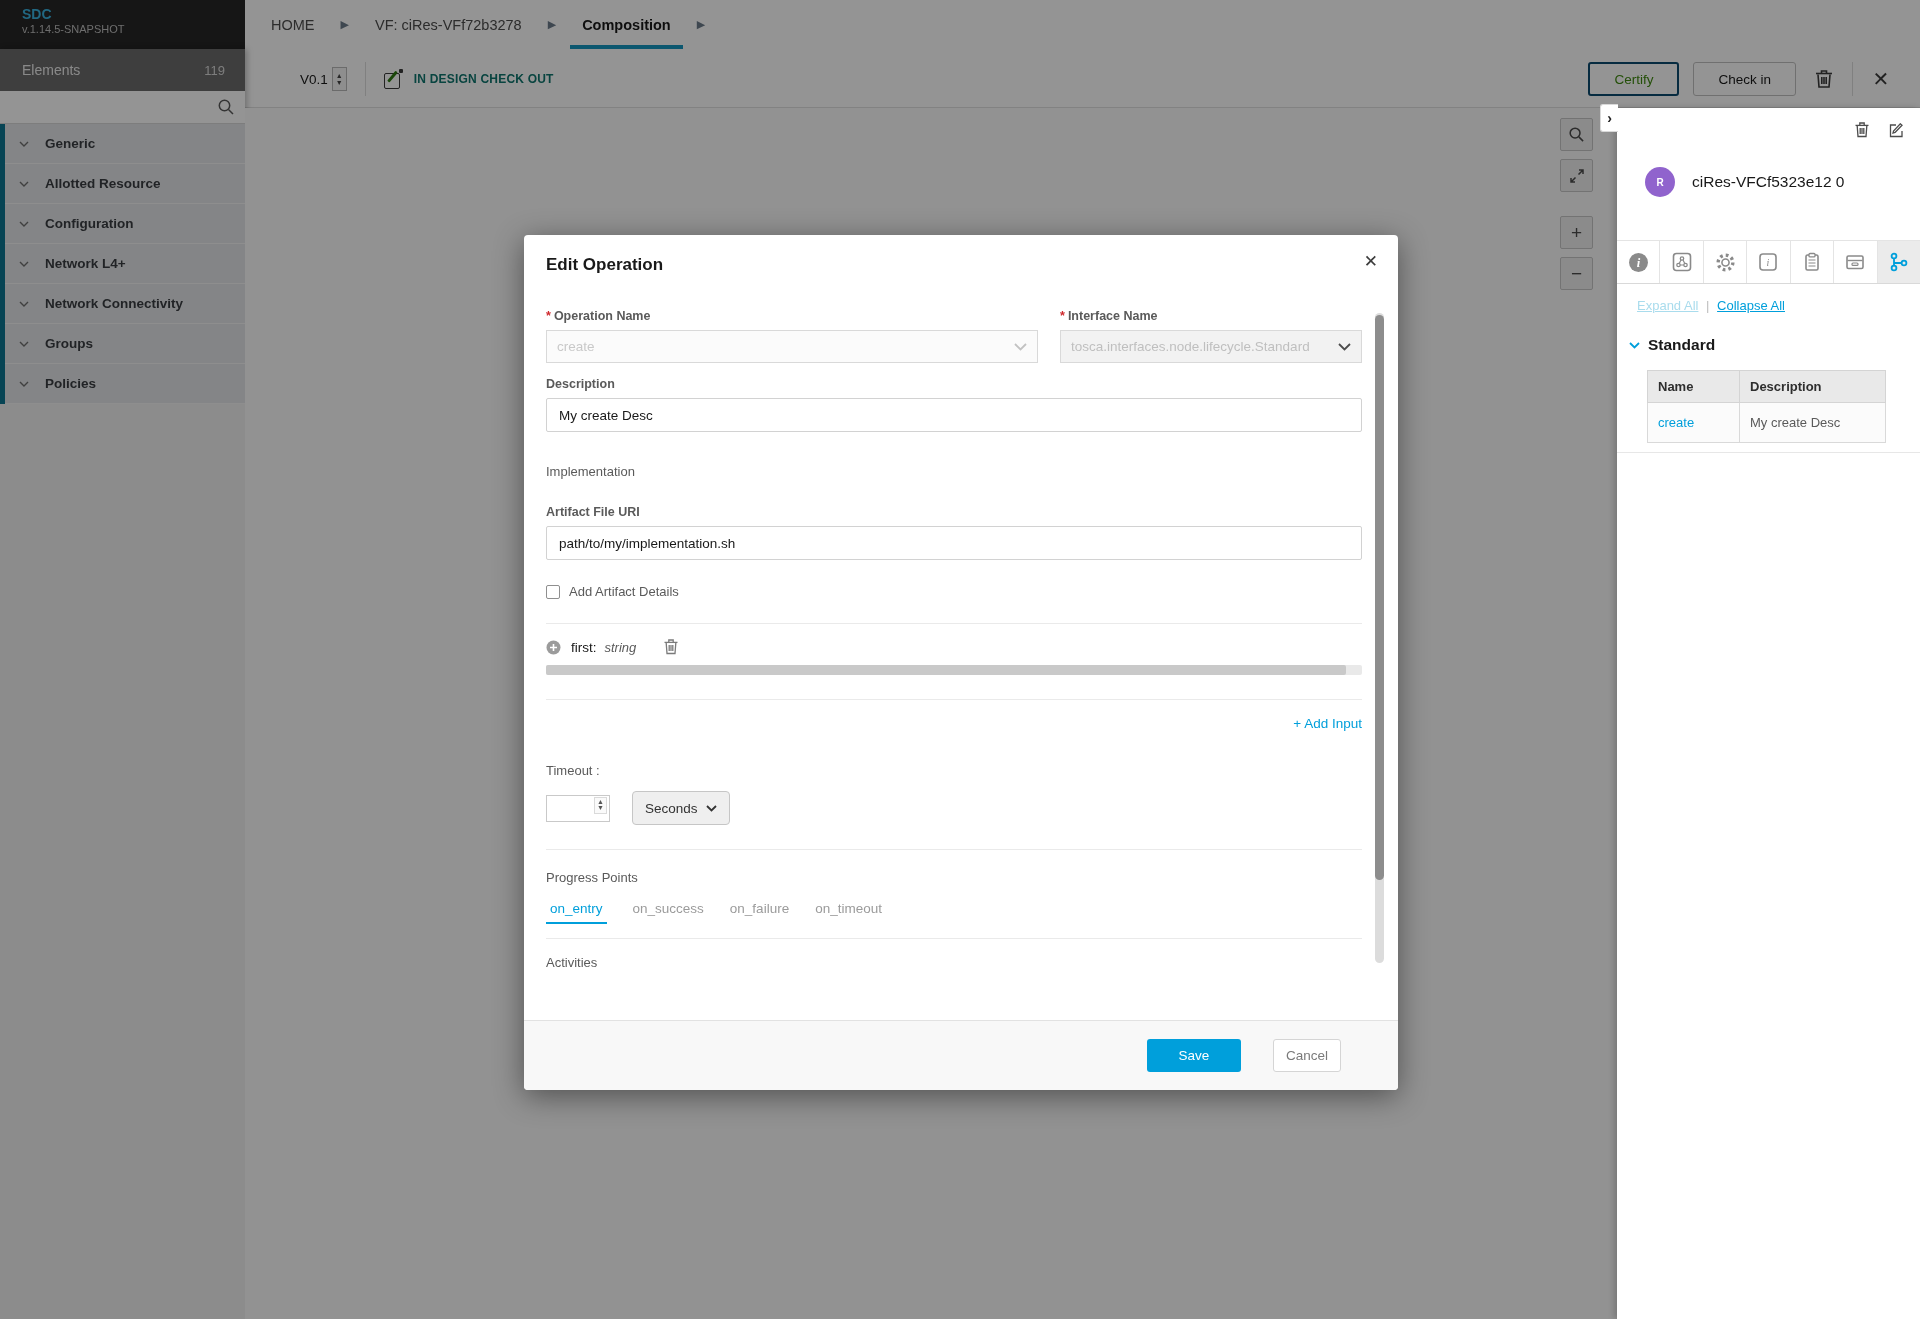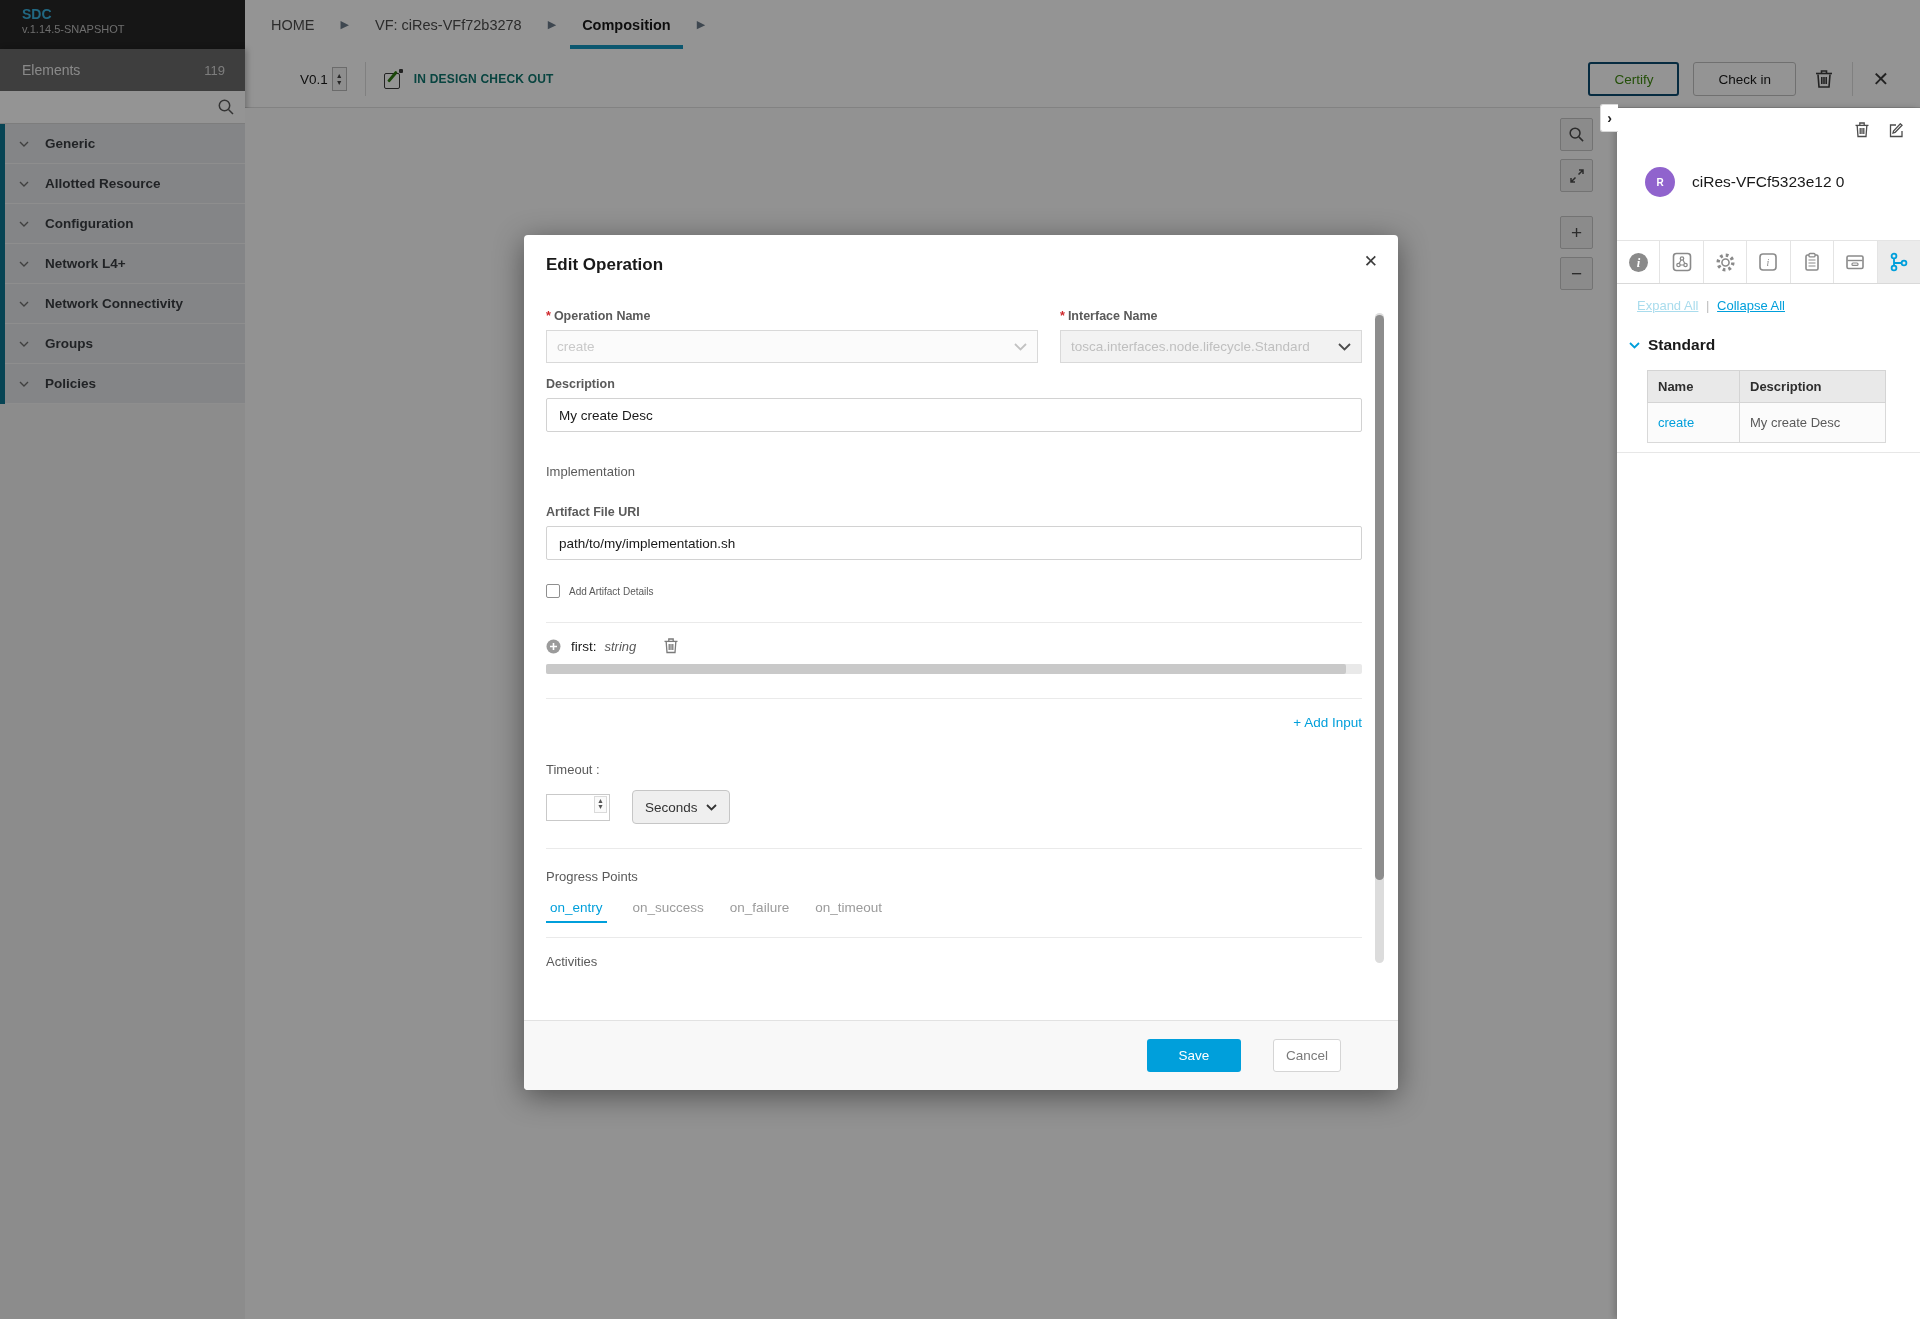--- a/index.html
+++ b/index.html
@@ -103,21 +103,21 @@
   .sel { height:33px; border:1px solid #d9d9d9; display:flex; align-items:center; justify-content:space-between; padding:0 10px; font-size:13.5px; }
   #interface-select { background:#f2f2f2; color:#bfbfbf; }
   #interface-select .chev { color:#4c4c4c; }
   #operation-select { background:#fbfbfb; color:#c9c9c9; }
   #operation-select .chev { color:#c2c2c2; }
   .text-input { width:100%; height:34px; border:1px solid #d2d2d2; border-radius:2px; padding:0 12px; font-size:13.5px; color:#191919; outline:none; background:#fff; }
   .section-label { font-size:13px; color:#5a5a5a; }
   .divider { height:1px; background:#eaeaea; }
   #checkbox-row { display:flex; align-items:center; margin-top:24px; }
   #artifact-checkbox { width:14px; height:14px; border:1px solid #8f8f8f; border-radius:2px; background:#fff; margin-right:9px; cursor:pointer; }
-  #checkbox-label { font-size:10px; color:#5a5a5a; }
+  #checkbox-label { font-size:13px; color:#5a5a5a; }
   #input-item-row { display:flex; align-items:center; margin-top:15px; }
   #input-item-name { font-size:13.5px; color:#191919; margin:0 8px 0 10px; }
   #input-item-type { font-size:13px; font-style:italic; color:#5a5a5a; margin-right:28px; }
   .hscroll { height:10px; background:#e9e9e9; position:relative; border-radius:2px; }
   .hscroll .thumb { position:absolute; left:0; top:0; bottom:0; right:16px; background:#c9c9c9; border-radius:2px; }
   #add-input-link { display:flex; justify-content:flex-end; }
   #add-input-link span { color:#009fdb; font-size:13.5px; cursor:pointer; }
   #timeout-controls { display:flex; align-items:center; margin-top:13px; }
   #timeout-input-wrap { position:relative; width:64px; height:27px; border:1px solid #c9c9c9; background:#fff; }
   #timeout-input { width:100%; height:100%; border:none; outline:none; padding:0 18px 0 6px; font-size:13px; }

